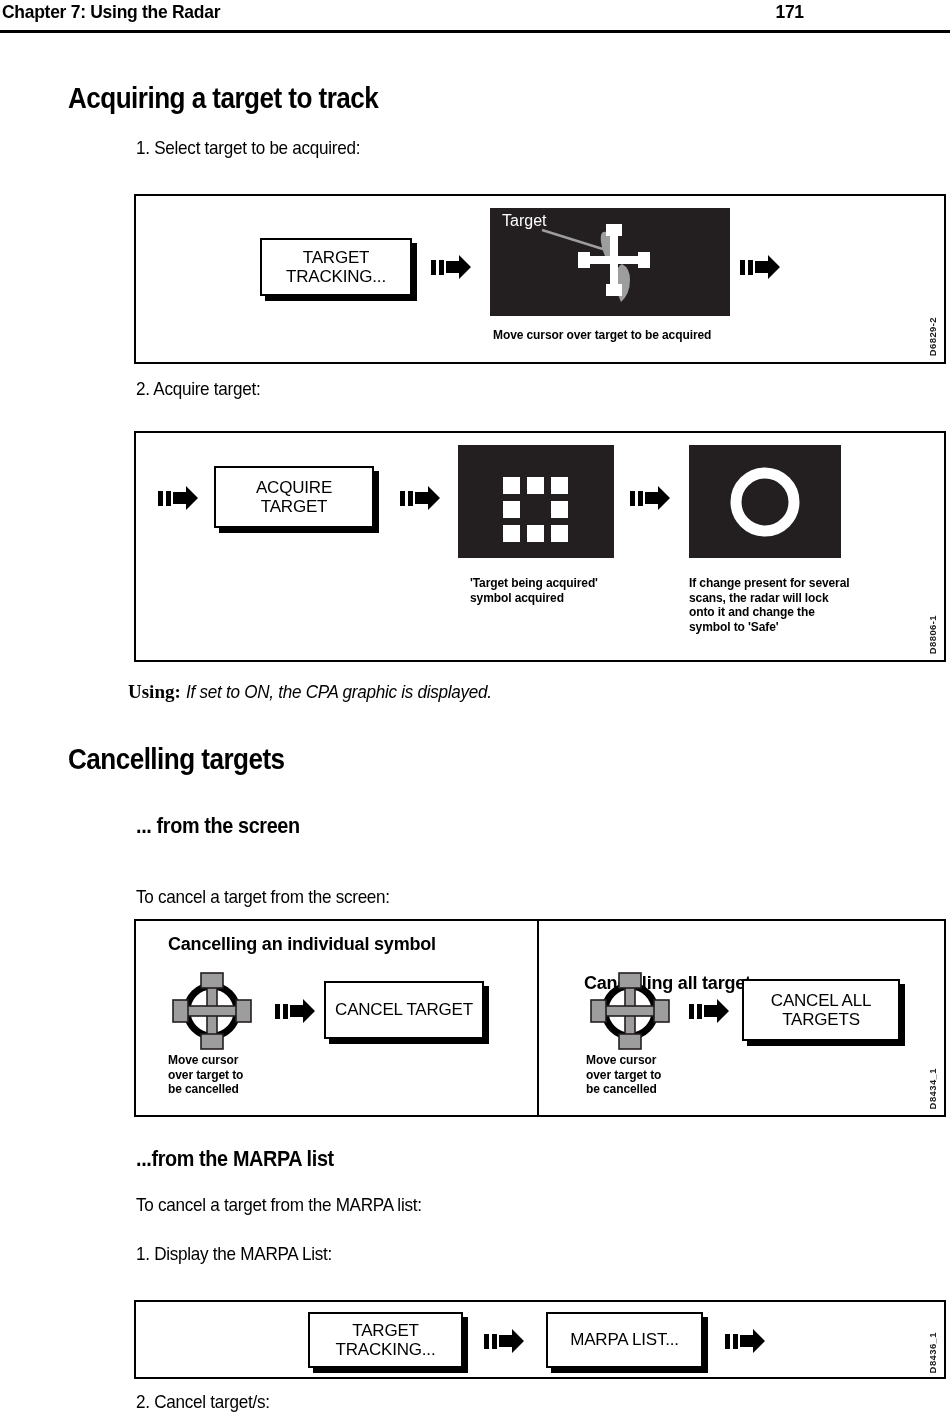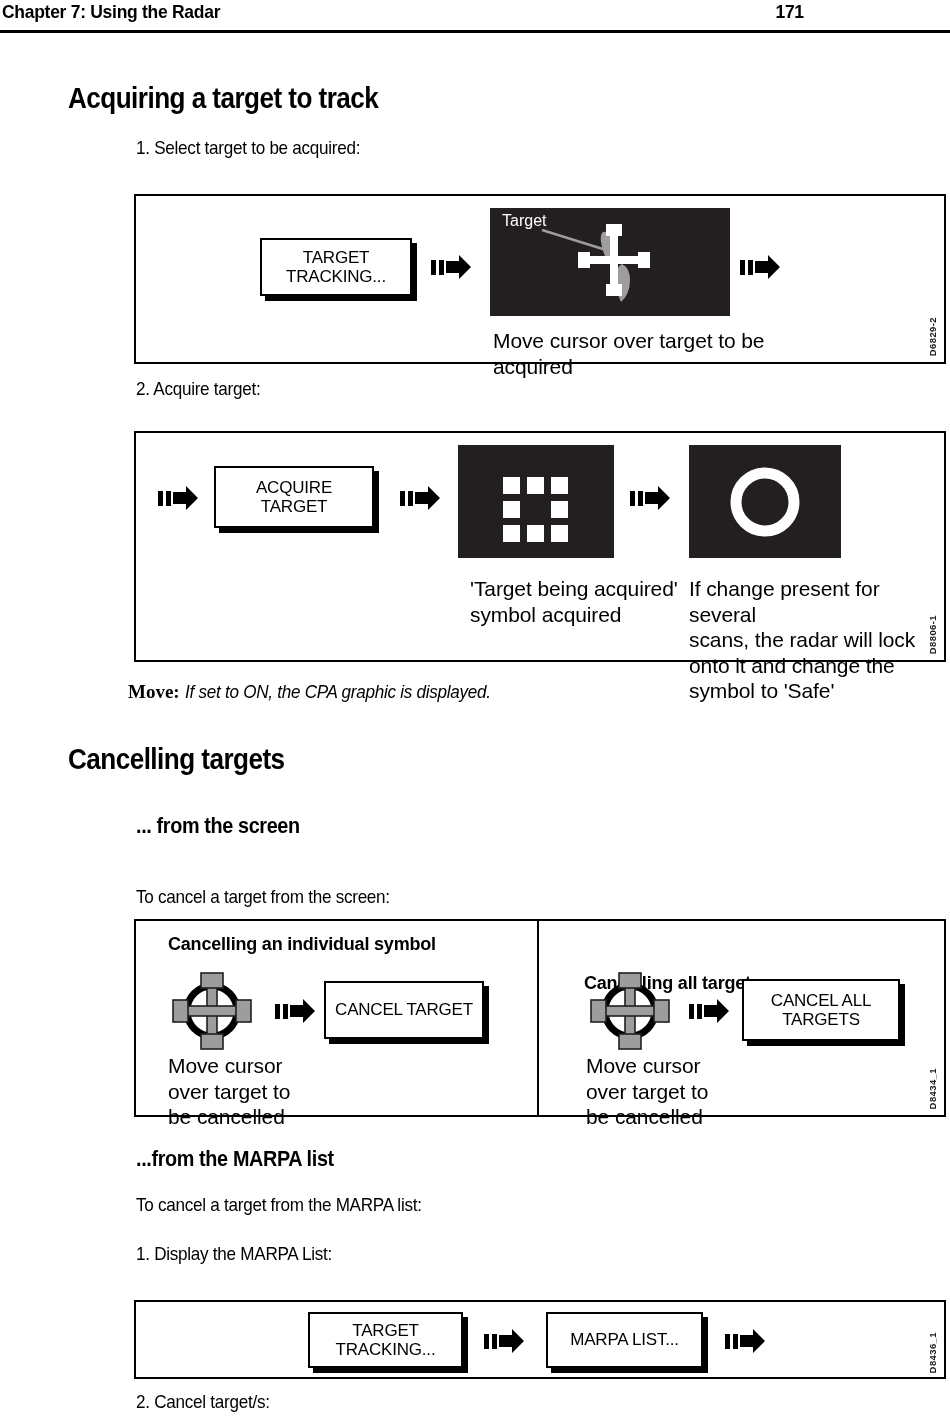--- a/index.html
+++ b/index.html
@@ -143,24 +143,24 @@
   .arrow svg { display: block; }
 
   
   .radar {
     position: absolute;
     background: #231f20;
   }
 
   .caption {
     position: absolute;
-    font-size: 21px;
+    font-size: 12px;
     line-height: 1.22;
     letter-spacing: -0.1px;
-    font-weight: 400;
+    font-weight: 700;
   }
 
   .divider-v {
     position: absolute;
     width: 2px; background: #000;
   }
   .fig-title {
     position: absolute;
     font-weight: 700;
     font-size: 18px;
@@ -287,21 +287,21 @@
     <div>If change present for several</div>
     <div>scans, the radar will lock</div>
     <div>onto it and change the</div>
     <div>symbol to  'Safe'</div>
   </div>
 
   <div class="fig-ref" style="right:6px; bottom:6px;">D8806-1</div>
 </div>
 
 <div class="note-line" style="left:128px; top:681px;">
-  <span class="note-lbl">Move:</span>
+  <span class="note-lbl">Using:</span>
   <span class="note-body">If set to ON, the CPA graphic is displayed.</span>
 </div>
 
 <div class="h1" style="left:68px; top:743px;">Cancelling targets</div>
 
 <div class="h2" style="left:136px; top:813px;">... from the screen</div>
 
 <div class="body-text" style="left:136px; top:886px;">To cancel a target from the screen:</div>
 
 <div class="figure" style="left:134px; top:919px; width:812px; height:198px;">

